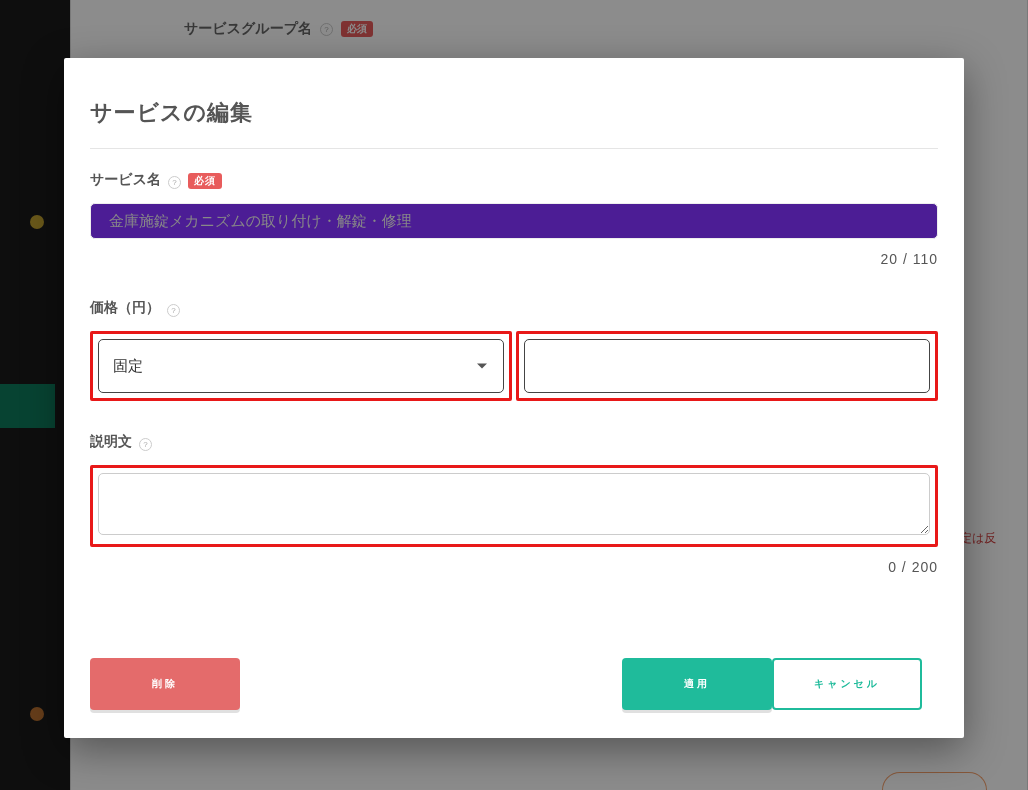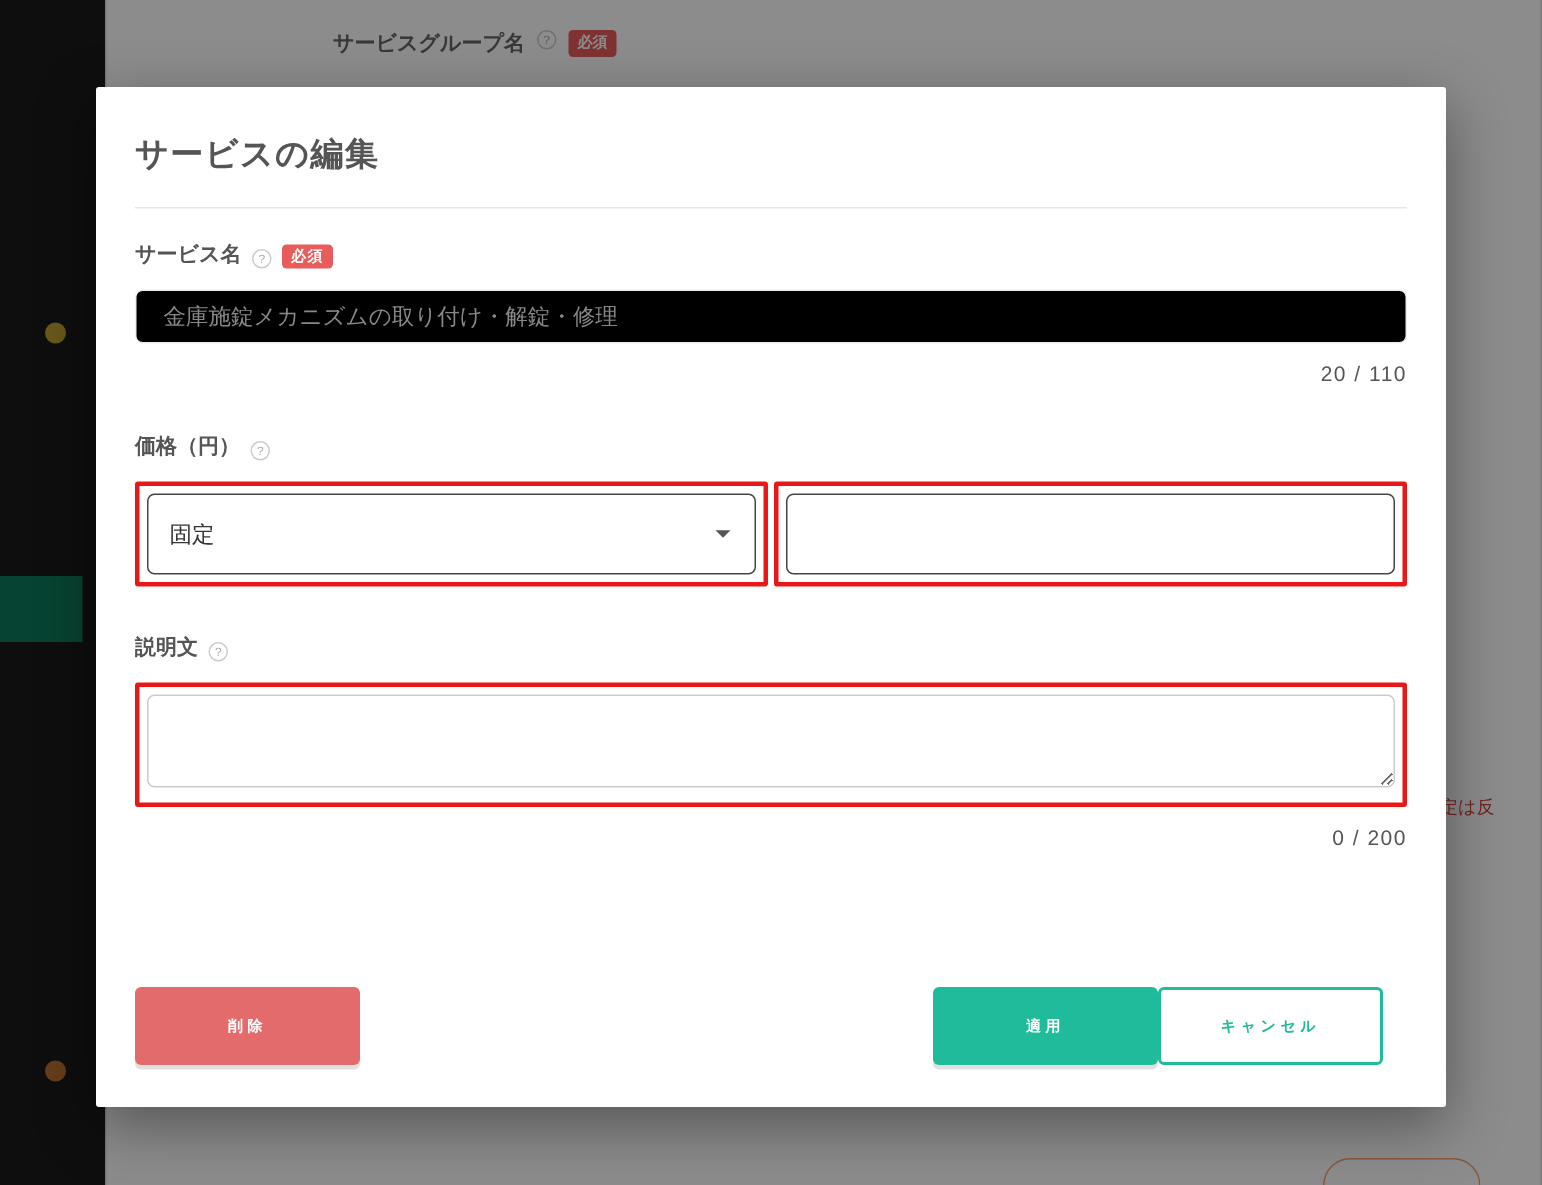--- a/index.html
+++ b/index.html
@@ -10,47 +10,47 @@
       background: #1a1a1a;
       position: relative;
       overflow: hidden;
     }
     .bg-sidebar { position: absolute; left: 0; top: 0; width: 55px; height: 100%; background: #1a1a1a; }
     .bg-sidebar-hl { position: absolute; left: 0; top: 384px; width: 55px; height: 44px; background: #0d7a5c; }
     .bg-dot { position: absolute; width: 14px; height: 14px; border-radius: 50%; }
     .bg-dot.d1 { left: 30px; top: 215px; background: #c0a030; }
     .bg-dot.d2 { left: 30px; top: 707px; background: #b87030; }
     .bg-panel { position: absolute; left: 70px; top: 0; width: 958px; height: 790px; background: #ffffff; border-left: 1px solid #ddd; border-right: 1px solid #ddd; }
-    .bg-field-label { position: absolute; left: 113px; top: 20px; display: flex; gap: 8px; margin-left: 38px; }
+    .bg-field-label { position: absolute; left: 113px; top: 20px; display: flex; align-items: center; gap: 8px; }
     .bg-label-text { font-size: 14px; font-weight: 600; color: #666; }
     .bg-help { width: 13px; height: 13px; border: 1px solid #ccc; border-radius: 50%; display: inline-flex; align-items: center; justify-content: center; font-size: 8px; color: #aaa; }
     .bg-req { background: #e85c5c; color: #fff; font-size: 10px; font-weight: bold; padding: 1px 6px; border-radius: 3px; }
     .bg-warning { position: absolute; left: 960px; top: 530px; font-size: 12px; color: #d04040; }
     .bg-btnframe { position: absolute; right: 40px; bottom: 0; width: 105px; height: 18px; border: 1px solid #f6a16b; border-bottom: none; border-top-left-radius: 22px; border-top-right-radius: 22px; }
 
     .overlay { position: absolute; inset: 0; background: rgba(0,0,0,0.45); }
 
     .modal {
       position: absolute;
       left: 64px; top: 58px;
       width: 900px; height: 680px;
       background: #fff;
       border-radius: 2px;
       box-shadow: 0 12px 40px rgba(0,0,0,0.4);
-      padding: 30px 26px 28px 26px;
+      padding: 40px 26px 28px 26px;
     }
     .modal-title { font-size: 22px; font-weight: 700; color: #555; letter-spacing: 1px; }
     .divider { border: none; border-top: 1px solid #e5e5e5; margin: 20px 0 22px 0; }
     .field-label { display: flex; align-items: flex-end; gap: 7px; margin-bottom: 14px; }
     .label-text { font-size: 14px; font-weight: 600; color: #555; }
     .help-icon { width: 13px; height: 13px; border: 1px solid #ccc; border-radius: 50%; display: inline-flex; align-items: center; justify-content: center; font-size: 8px; color: #aaa; cursor: pointer; }
     .req-badge { background: #e85c5c; color: #fff; font-size: 10px; font-weight: bold; padding: 1px 6px; border-radius: 3px; letter-spacing: 1px; }
     .text-input {
       width: 100%; height: 36px;
-      background: #000000;
+      background: #4c1d95;
       border: 1px solid #eee;
       border-radius: 5px;
       padding: 0 18px;
       font-size: 15px;
       color: #888;
     }
     .counter { text-align: right; margin-top: 12px; font-size: 14px; color: #555; letter-spacing: 1px; }
     .section { margin-top: 32px; }
 
     .price-row { display: flex; gap: 4px; }

